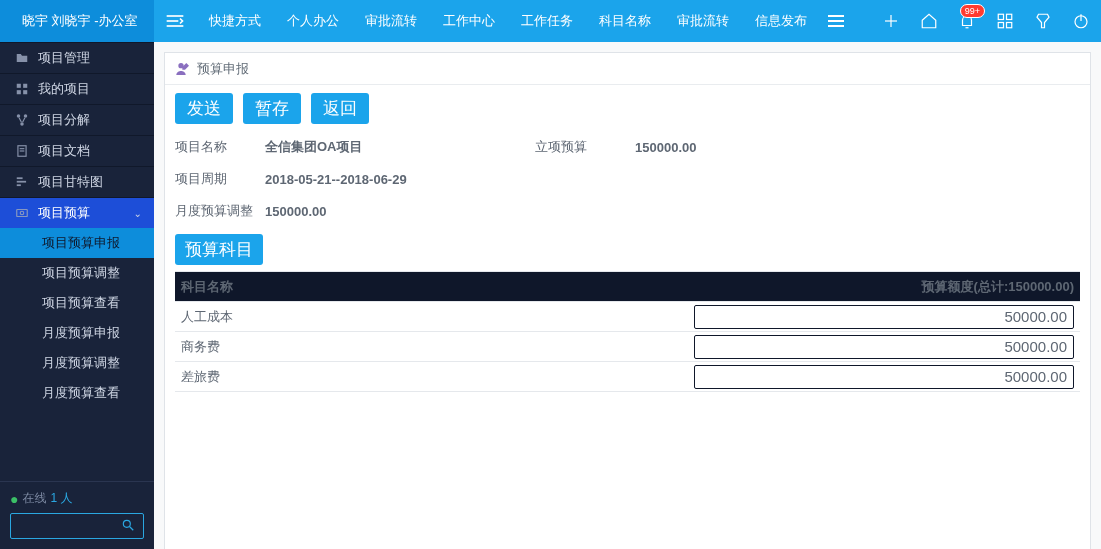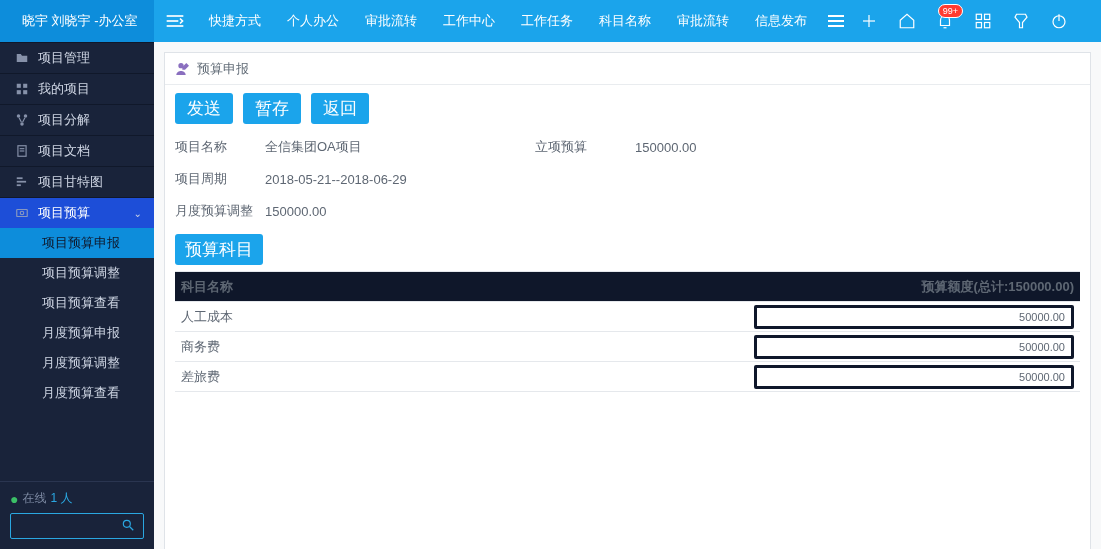--- a/index.html
+++ b/index.html
@@ -27,44 +27,44 @@
     .search-box svg { width: 14px; height: 14px; fill: #2aa7e1; }
 
     
     .topbar { position: absolute; left: 154px; top: 0; right: 0; height: 42px; background: #1ba4eb; display: flex; align-items: center; color: #fff; }
     .topbar .hamb { width: 42px; height: 42px; display: flex; align-items: center; justify-content: center; cursor: pointer; }
     .topbar .hamb svg { width: 20px; height: 14px; }
     .topbar .nav { display: flex; align-items: center; height: 100%; }
     .topbar .nav a { color: #fff; text-decoration: none; padding: 0 13px; height: 42px; display: flex; align-items: center; font-size: 13px; cursor: pointer; }
     .topbar .more { width: 32px; height: 42px; display: flex; align-items: center; justify-content: center; cursor: pointer; }
     .topbar .spacer { flex: 1; }
-    .topbar .right-icons { display: flex; align-items: center; padding-right: 26px; gap: 6px; }
+    .topbar .right-icons { display: flex; align-items: center; padding-right: 4px; gap: 6px; }
     .tbicon { width: 32px; height: 42px; display: flex; align-items: center; justify-content: center; cursor: pointer; position: relative; }
     .tbicon svg { width: 18px; height: 18px; stroke: #fff; fill: none; stroke-width: 1.6; }
     .tbicon .badge { position: absolute; top: 4px; right: -2px; background: #ff3b30; color: #fff; font-size: 9px; line-height: 12px; padding: 0 4px; border-radius: 8px; border: 1px solid #fff; }
 
     
     .content { position: absolute; left: 154px; top: 42px; right: 0; bottom: 0; background: #f8f9fa; padding: 0; }
     .panel { background: #fff; border: 1px solid #dfe3e8; margin: 10px; min-height: calc(100% - 4px); }
     .panel-head { height: 32px; display: flex; align-items: center; padding: 0 10px; color: #626c77; border-bottom: 1px solid #e9ecef; }
     .panel-head .picon { width: 16px; height: 16px; margin-right: 6px; }
     .panel-head .picon svg { width: 16px; height: 16px; fill: #8a6fbf; }
     .toolbar { padding: 8px 10px 6px; display: flex; gap: 10px; }
     .btn { background: #1ba4eb; color: #fff; border: none; border-radius: 3px; padding: 4px 12px; font-size: 17px; cursor: pointer; }
     .form-grid { padding: 8px 10px 4px; display: grid; grid-template-columns: 80px 260px 90px 200px; row-gap: 14px; column-gap: 10px; color: #5e6773; align-items: center; font-size: 13px; }
     .form-grid .lbl { color: #5e6773; }
-    .form-grid .val { color: #5e6773; }
+    .form-grid .val { color: #5e6773; font-weight: bold; }
     .section-title { margin: 10px 10px 6px; }
     .section-title .btn { padding: 4px 10px; }
     .table { margin: 0 10px; border-top: 1px solid #e5e8ec; }
     .trow { display: flex; align-items: center; border-bottom: 1px solid #e5e8ec; height: 30px; padding: 0 6px; }
     .trow.header { background: #0f172a; color: #5e6773; font-weight: bold; height: 30px; }
     .trow .c-name { flex: 1; color: #5e6773; }
     .trow .c-amt  { width: 320px; text-align: right; color: #5e6773; }
-    .amt-input { width: 320px; text-align: right; border: 3px solid #0f172a; border-radius: 2px; height: 24px; padding: 0 6px; font-size: 11px; color: #5e6773; background: #fff; }
+    .amt-input { width: 380px; text-align: right; border: 1px solid #0f172a; border-radius: 2px; height: 24px; padding: 0 6px; font-size: 15px; color: #5e6773; background: #fff; }
   </style>
 </head>
 <body>
 
 <div class="sidebar">
   <div class="sidebar-header">
     <span class="bar"></span>
     <span>晓宇  刘晓宇 -办公室</span>
   </div>
   <div class="side-menu" id="side-menu">

